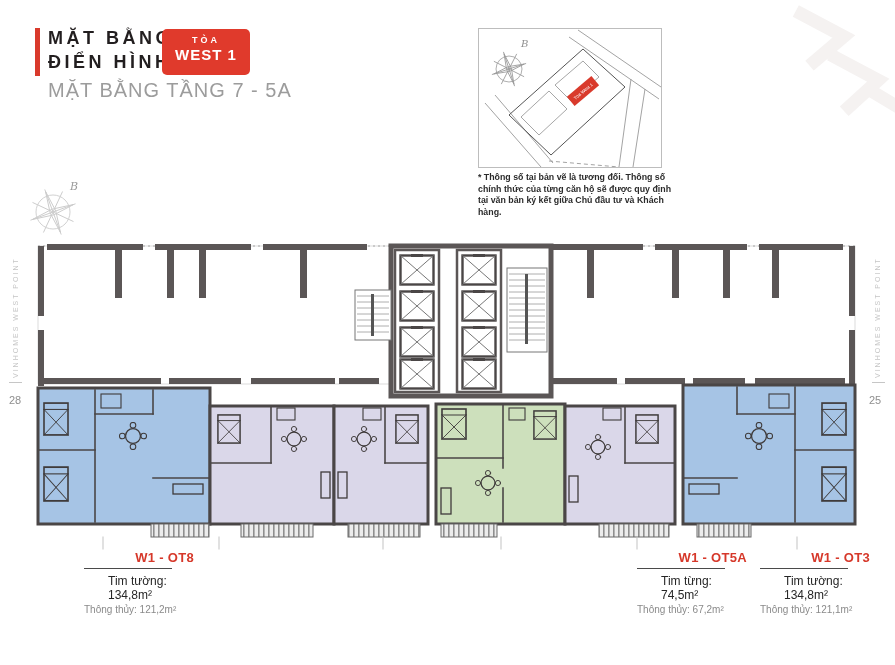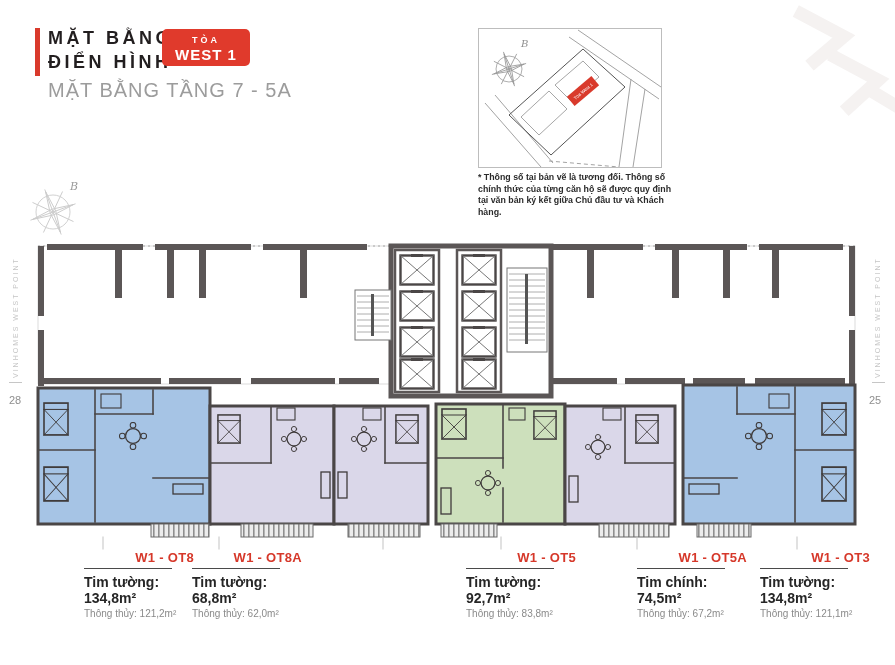--- a/index.html
+++ b/index.html
@@ -10,21 +10,21 @@
     font-family:"Liberation Sans", sans-serif;
   }
   
   .red-bar { position:absolute; left:35px; top:28px; width:5px; height:48px; background:#d93a2c; }
   .title {
     position:absolute; left:48px; top:26px;
     font-size:18px; font-weight:700; color:#221e1f;
     letter-spacing:3.5px; line-height:24px; white-space:pre-line;
   }
   .badge {
-    position:absolute; left:162px; top:29px; width:88px; height:37px;
+    position:absolute; left:162px; top:29px; width:88px; height:46px;
     background:#e03a2c; border-radius:5px; color:#ffffff; text-align:center;
   }
   .badge .t { display:block; margin-top:6px; font-size:9px; font-weight:700; letter-spacing:3px; }
   .badge .b { display:block; font-size:15px; font-weight:700; letter-spacing:1px; line-height:20px; }
   .subtitle {
     position:absolute; left:48px; top:79px;
     font-size:20px; font-weight:400; color:#9c9c9c; letter-spacing:1px;
   }
   
   .sitemap { position:absolute; left:478px; top:28px; width:184px; height:140px;
@@ -48,21 +48,21 @@
   .page-num { position:absolute; top:394px; font-size:11px; color:#8f8f8f; }
   .pn-left { left:9px; } .pn-right { left:869px; }
   
   .plan-compass { position:absolute; left:22px; top:176px; }
   
   .floorplan { position:absolute; left:33px; top:238px; }
   
   .unit-label { position:absolute; top:550px; width:110px; }
   .unit-label .name { font-size:13px; font-weight:700; color:#d6382a; letter-spacing:0.3px;text-align:right; }
   .unit-label .rule { width:88px; height:0; border-bottom:1.5px solid #4a4a4a; margin-top:3px; }
-  .unit-label .a1 { margin-top:5px; font-size:14px; font-weight:700; color:#262626; }
+  .unit-label .a1 { margin-top:5px; font-size:12px; font-weight:400; color:#262626;margin-left:24px; }
   .unit-label .a2 { margin-top:2px; font-size:10px; font-weight:400; color:#8a8a8a; }
   .ul-0 { left:84px; } .ul-1 { left:192px; } .ul-2 { left:348px; }
   .ul-3 { left:466px; } .ul-4 { left:637px; } .ul-5 { left:760px; }
 </style>
 </head>
 <body>
 
 <div id="page">
 
   <svg class="watermark" width="120" height="130" viewBox="0 0 120 130">
@@ -365,36 +365,24 @@
       </g>
     </g>
   </svg>
 
   <div class="unit-label ul-0">
     <div class="name">W1 - OT8</div>
     <div class="rule"></div>
     <div class="a1">Tim tường: 134,8m²</div>
     <div class="a2">Thông thủy: 121,2m²</div>
   </div>
-  <div class="unit-label ul-1">
-    <div class="name">W1 - OT8A</div>
-    <div class="rule"></div>
-    <div class="a1">Tim tường: 68,8m²</div>
-    <div class="a2">Thông thủy: 62,0m²</div>
-  </div>
-  <div class="unit-label ul-3">
-    <div class="name">W1 - OT5</div>
-    <div class="rule"></div>
-    <div class="a1">Tim tường: 92,7m²</div>
-    <div class="a2">Thông thủy: 83,8m²</div>
-  </div>
   <div class="unit-label ul-4">
     <div class="name">W1 - OT5A</div>
     <div class="rule"></div>
-    <div class="a1">Tim chính: 74,5m²</div>
+    <div class="a1">Tim từng: 74,5m²</div>
     <div class="a2">Thông thủy: 67,2m²</div>
   </div>
   <div class="unit-label ul-5">
     <div class="name">W1 - OT3</div>
     <div class="rule"></div>
     <div class="a1">Tim tường: 134,8m²</div>
     <div class="a2">Thông thủy: 121,1m²</div>
   </div>
 
 </div>

